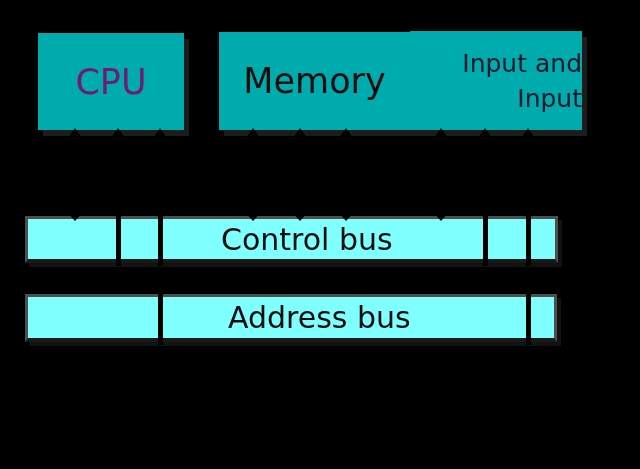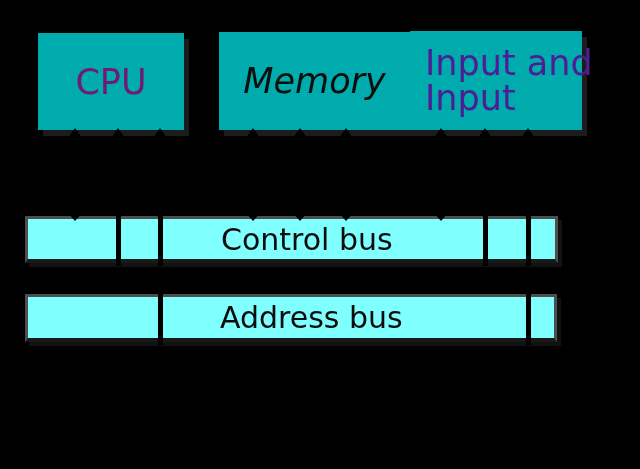--- a/index.html
+++ b/index.html
@@ -66,37 +66,37 @@
 </style>
 </head>
 <body>
 
 <div id="diagram" style="background: rgb(0, 0, 0);">
 
   <div class="box center" id="box-0" style="left: 38px; top: 33px; width: 146px; height: 97px; background: rgb(0, 171, 173);">
     <div class="lbl" style="font-size: 35px; color: #701a75;">CPU</div>
   </div>
 
-  <div class="box center" id="box-1" style="left: 219px; top: 32px; width: 191px; height: 98px; background: rgb(0, 171, 173); font-style: italic;">
+  <div class="box center" id="box-1" style="left: 219px; top: 32px; width: 191px; height: 98px; background: rgb(0, 171, 173);">
     <div class="lbl" style="font-size: 35px; color: rgb(13, 13, 13);">Memory</div>
   </div>
 
   <div class="box" id="box-2" style="left: 410px; top: 31px; width: 172px; height: 99px; background: rgb(0, 171, 173);">
-    <div class="lbl" id="io-lines" style="font-size: 35px; color: #4c1d95; padding-left: 15px; line-height: 35px;">
+    <div class="lbl" id="io-lines" style="font-size: 25px; color: #0f172a; padding-left: 15px; line-height: 35px; text-align: right;">
         <div>Input and</div>
         <div>Input</div>
       </div>
   </div>
 
   <div class="bus" id="bus-0" style="left: 25px; top: 216px; width: 533px; height: 47px; background: rgb(128, 255, 255); border-color: rgb(78, 78, 78) rgb(78, 78, 78) rgb(25, 25, 25);">
     <div class="lbl" style="left: 177px; color: rgb(13, 13, 13);">Control bus</div>
   </div>
 
   <div class="bus" id="bus-1" style="left: 25px; top: 294px; width: 532px; height: 48px; background: rgb(128, 255, 255); border-color: rgb(78, 78, 78) rgb(78, 78, 78) rgb(25, 25, 25);">
-    <div class="lbl" style="left: 176px; color: rgb(13, 13, 13);">Address bus</div>
+    <div class="lbl" style="left: 184px; color: rgb(13, 13, 13);">Address bus</div>
   </div>
 
 
 <div class="cross-line" style="left: 116px; top: 213px; height: 53px; background: rgb(0, 0, 0);"></div>
     <div class="cross-line" style="left: 158px; top: 213px; height: 53px; background: rgb(0, 0, 0);"></div>
     <div class="cross-line" style="left: 483px; top: 213px; height: 53px; background: rgb(0, 0, 0);"></div>
     <div class="cross-line" style="left: 526px; top: 213px; height: 53px; background: rgb(0, 0, 0);"></div>
     <div class="tip-down" style="left: 67px; top: 212px; border-top-color: rgb(0, 0, 0);"></div>
     <div class="tip-down" style="left: 245px; top: 212px; border-top-color: rgb(0, 0, 0);"></div>
     <div class="tip-down" style="left: 292px; top: 212px; border-top-color: rgb(0, 0, 0);"></div>

